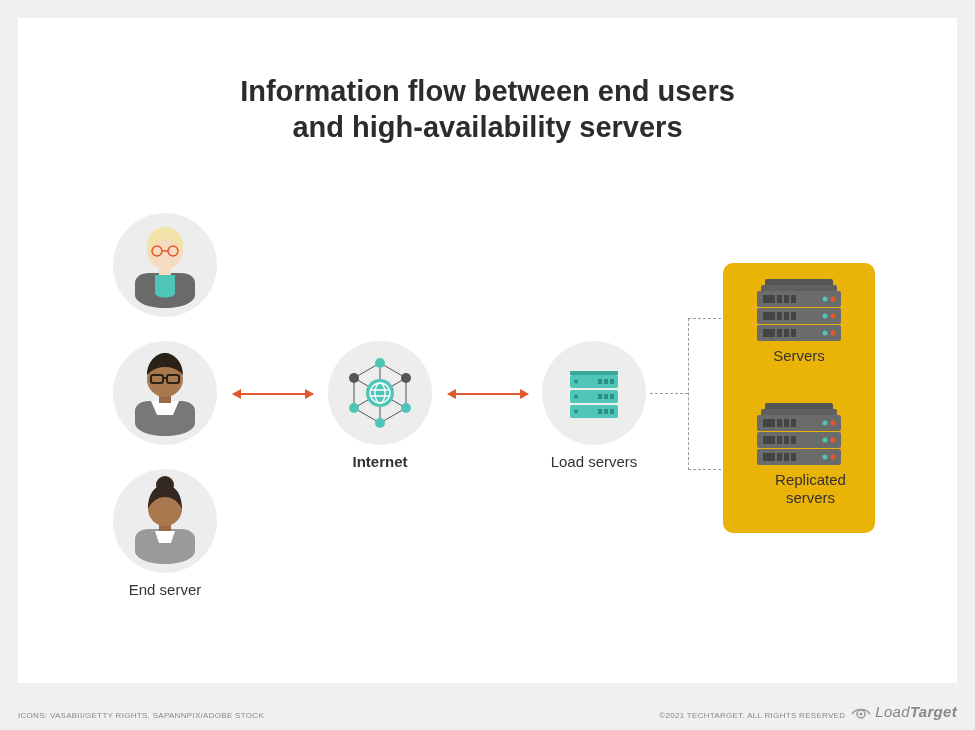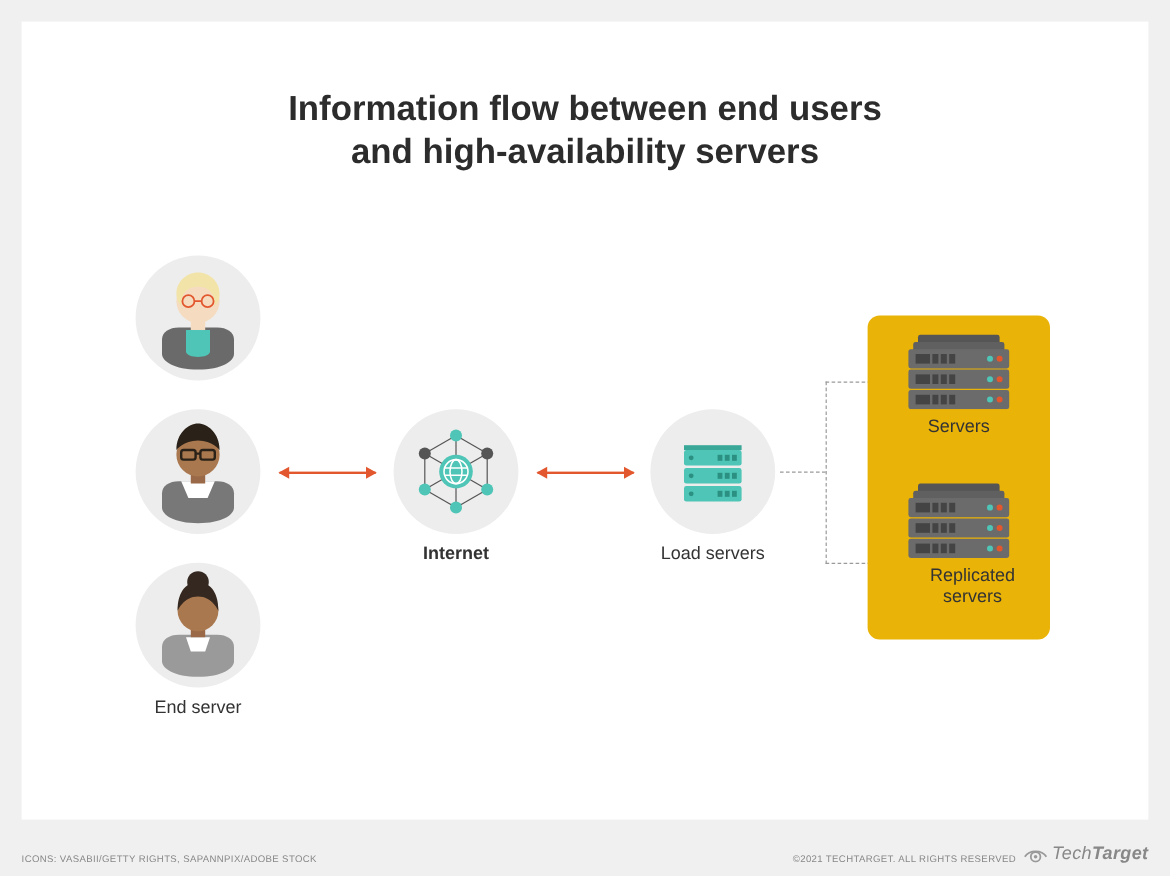--- a/index.html
+++ b/index.html
@@ -292,16 +292,16 @@
 <div class="footer">
   <div>ICONS: VASABII/GETTY RIGHTS, SAPANNPIX/ADOBE STOCK</div>
   <div class="footer-right">
     <div>©2021 TECHTARGET. ALL RIGHTS RESERVED</div>
     <div class="tt-logo">
       <svg width="20" height="14" viewBox="0 0 20 14">
         <path d="M1 9 C5 3 15 3 19 9" fill="none" stroke="#999" stroke-width="1.5"></path>
         <circle cx="10" cy="9" r="4" fill="none" stroke="#999" stroke-width="1.5"></circle>
         <circle cx="10" cy="9" r="1.5" fill="#999"></circle>
       </svg>
-      <span><span class="thin">Tech</span><span>Target</span></span>
+      <span><span class="thin">Load</span><span>Target</span></span>
     </div>
   </div>
 </div>
 
 </body></html>

